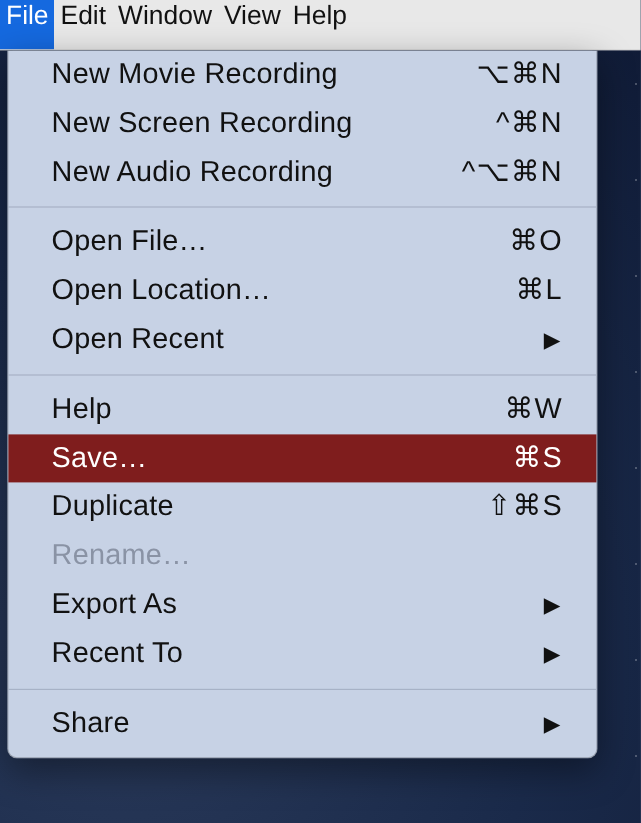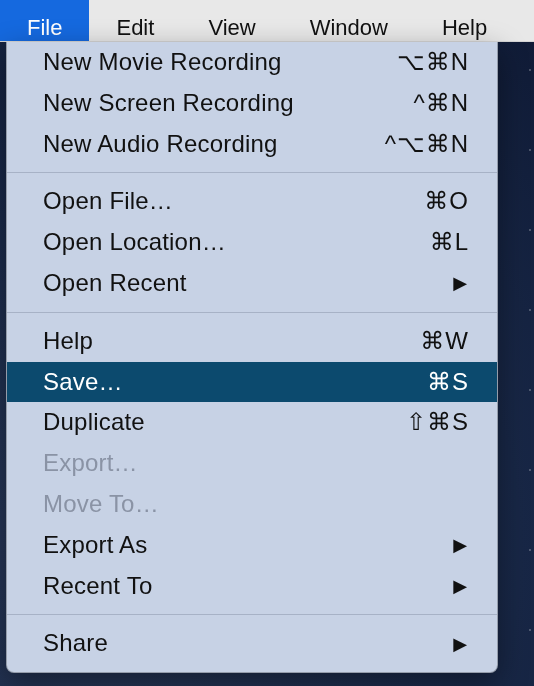--- a/index.html
+++ b/index.html
@@ -35,23 +35,23 @@
       position: relative;
       height: 42px;
       background: #e8e8e8;
       display: flex;
       align-items: stretch;
       font-size: 22px;
       color: #111;
       border-bottom: 1px solid rgba(0,0,0,0.08);
     }
     .menubar-item {
-      padding: 0 27px;
+      padding: 0 5px;
       display: flex;
-      align-items: flex-end;
+      align-items: flex-start;
       cursor: default;
     }
     .menubar-item.active {
       background: #1569df;
       color: #fff;
     }
     .dropdown {
       position: relative;
       margin-left: 6px;
       width: 492px;
@@ -66,21 +66,21 @@
     }
     .menu-item {
       display: flex;
       align-items: center;
       justify-content: space-between;
       padding: 3px 28px 3px 36px;
       line-height: 1.45;
       cursor: default;
     }
     .menu-item.highlighted {
-      background: #0c4a6e;
+      background: #7f1d1d;
       color: #fff;
     }
     .menu-item.disabled .menu-label,
     .menu-item.disabled .menu-shortcut {
       color: #8a93a5;
     }
     .menu-label {
       letter-spacing: 0.2px;
     }
     .menu-shortcut {
@@ -110,24 +110,24 @@
 <div class="desktop-bg"></div>
 
 <div class="menubar">
   <div class="menubar-item active">
     <span>File</span>
   </div>
   <div class="menubar-item">
     <span>Edit</span>
   </div>
   <div class="menubar-item">
-    <span>View</span>
+    <span>Window</span>
   </div>
   <div class="menubar-item">
-    <span>Window</span>
+    <span>View</span>
   </div>
   <div class="menubar-item">
     <span>Help</span>
   </div>
 </div>
 
 <div class="dropdown" id="dropdown">
     <div class="menu-item">
       <span class="menu-label">New Movie Recording</span>
       <span class="menu-shortcut">⌥⌘N</span>
@@ -160,24 +160,21 @@
     </div>
     <div class="menu-item highlighted">
       <span class="menu-label">Save…</span>
       <span class="menu-shortcut">⌘S</span>
     </div>
     <div class="menu-item">
       <span class="menu-label">Duplicate</span>
       <span class="menu-shortcut">⇧⌘S</span>
     </div>
     <div class="menu-item disabled">
-      <span class="menu-label">Export…</span>
-    </div>
-    <div class="menu-item disabled">
-      <span class="menu-label">Move To…</span>
+      <span class="menu-label">Rename…</span>
     </div>
     <div class="menu-item">
       <span class="menu-label">Export As</span>
       <span class="submenu-arrow">▶</span>
     </div>
     <div class="menu-item">
       <span class="menu-label">Recent To</span>
       <span class="submenu-arrow">▶</span>
     </div>
     <div class="separator"></div>

